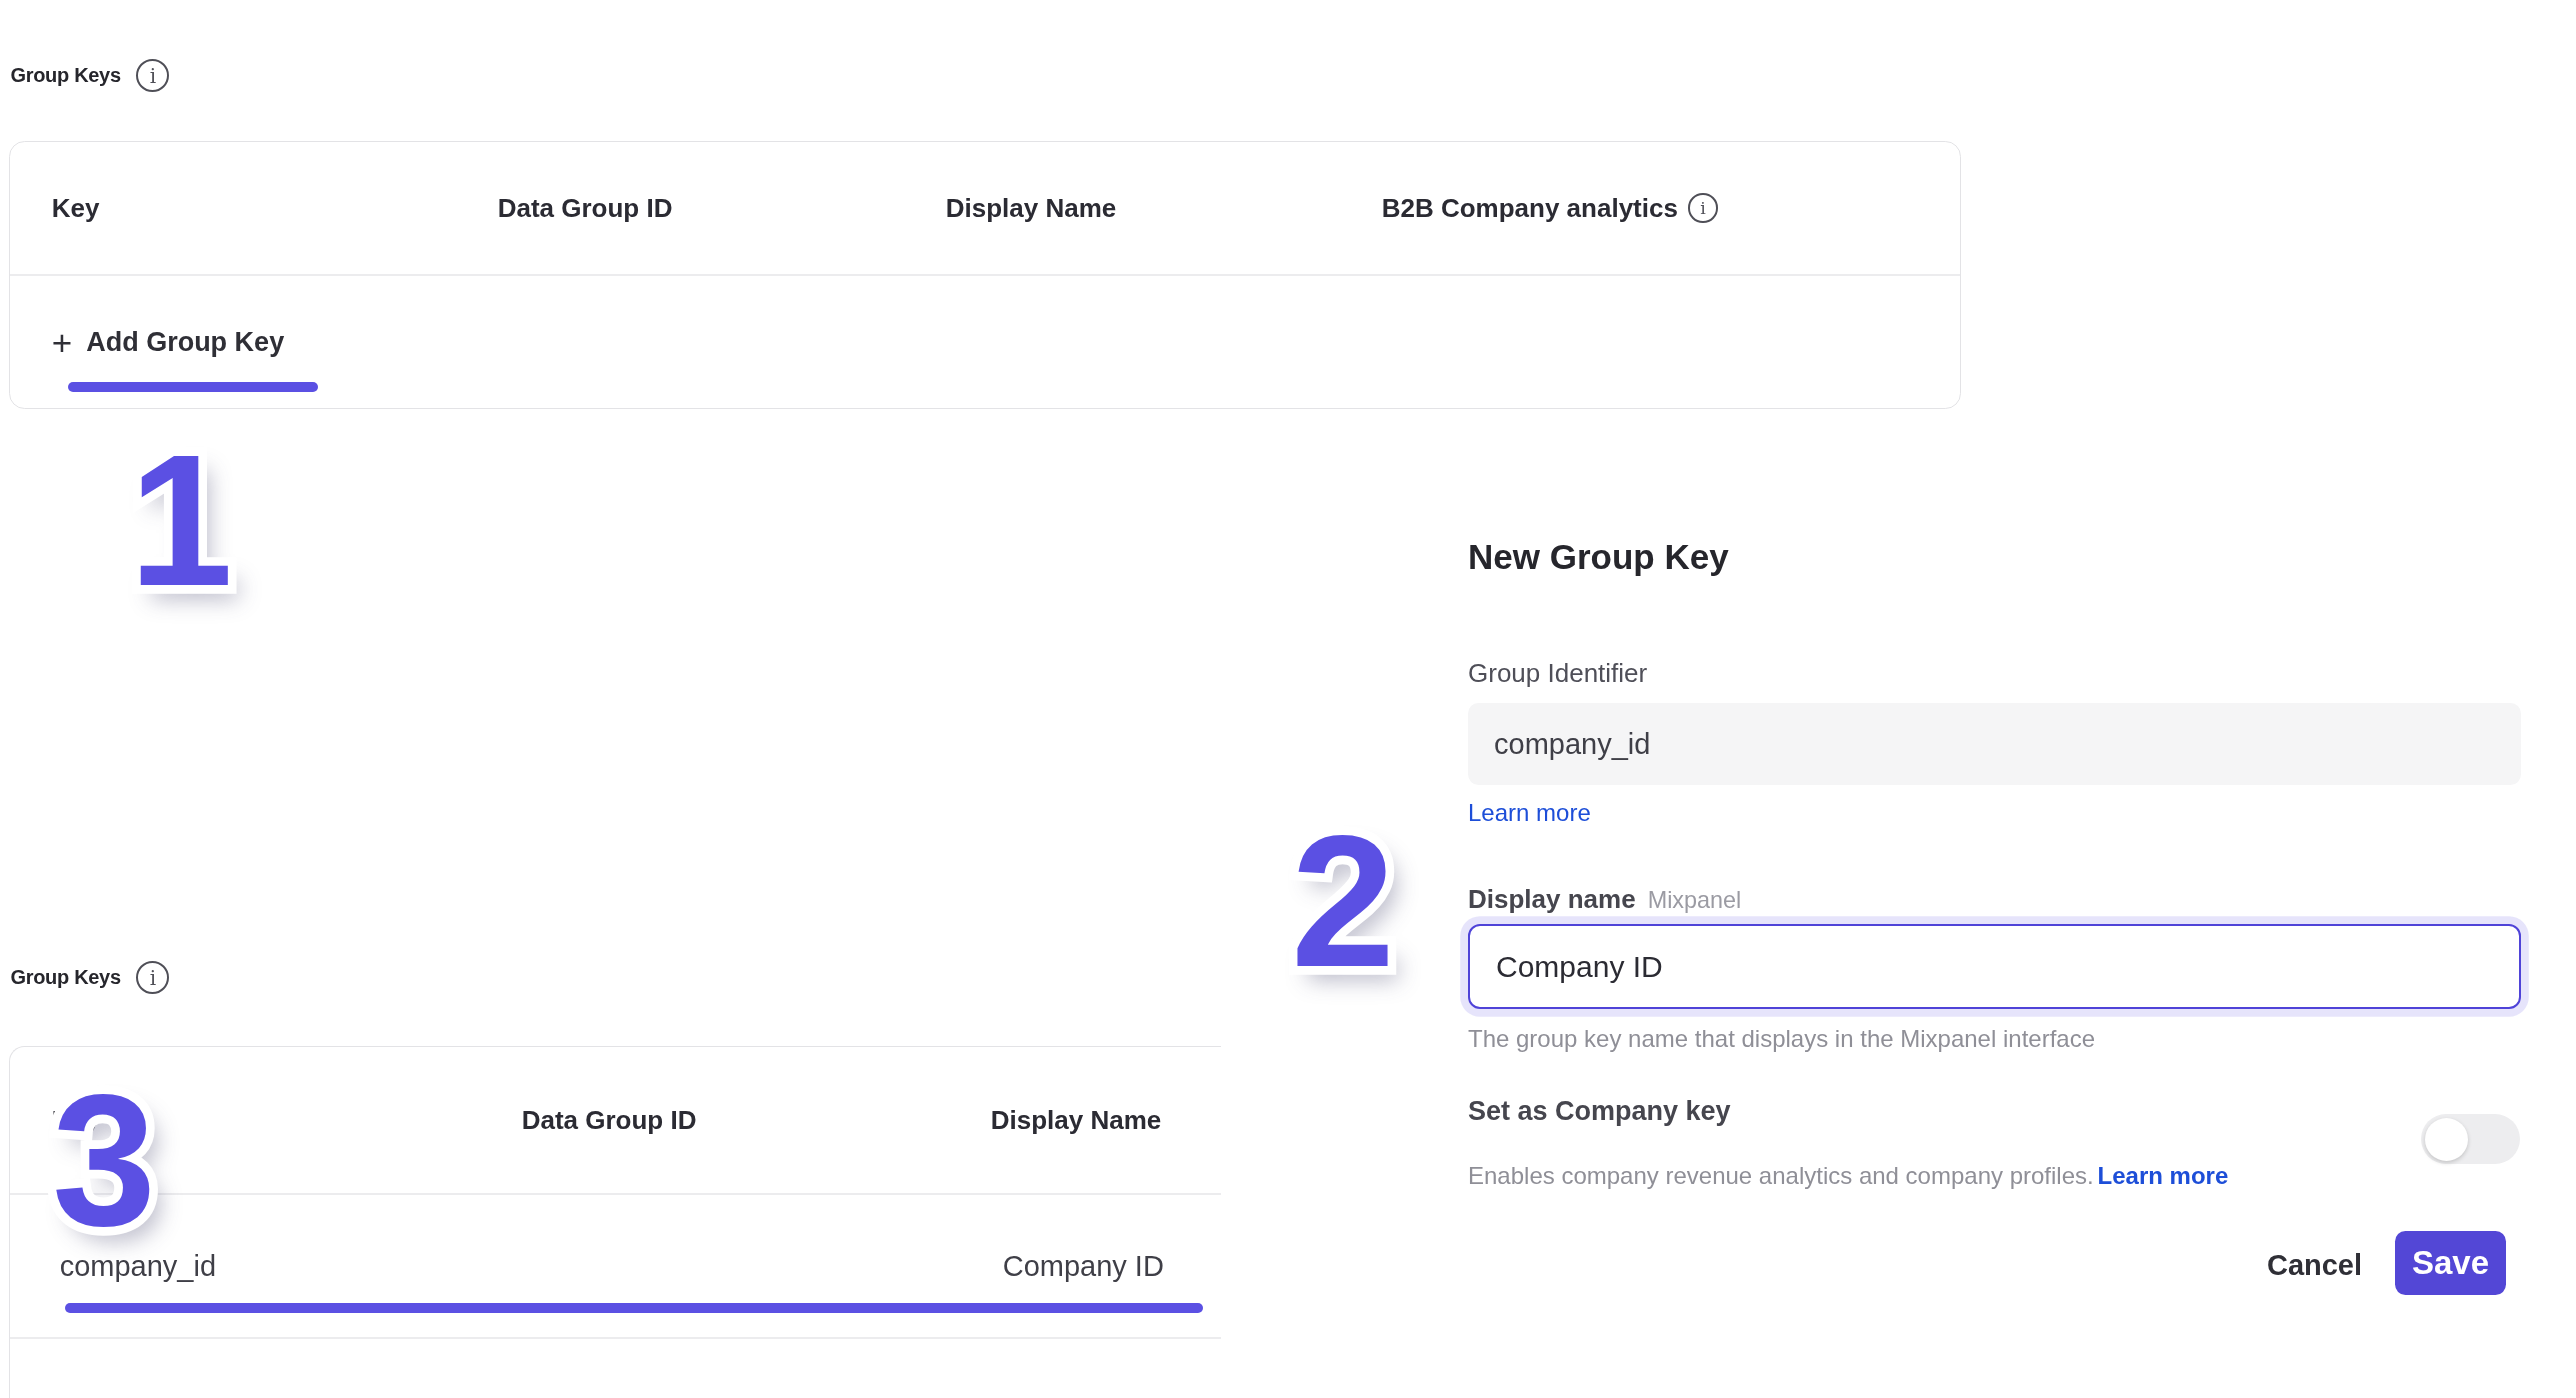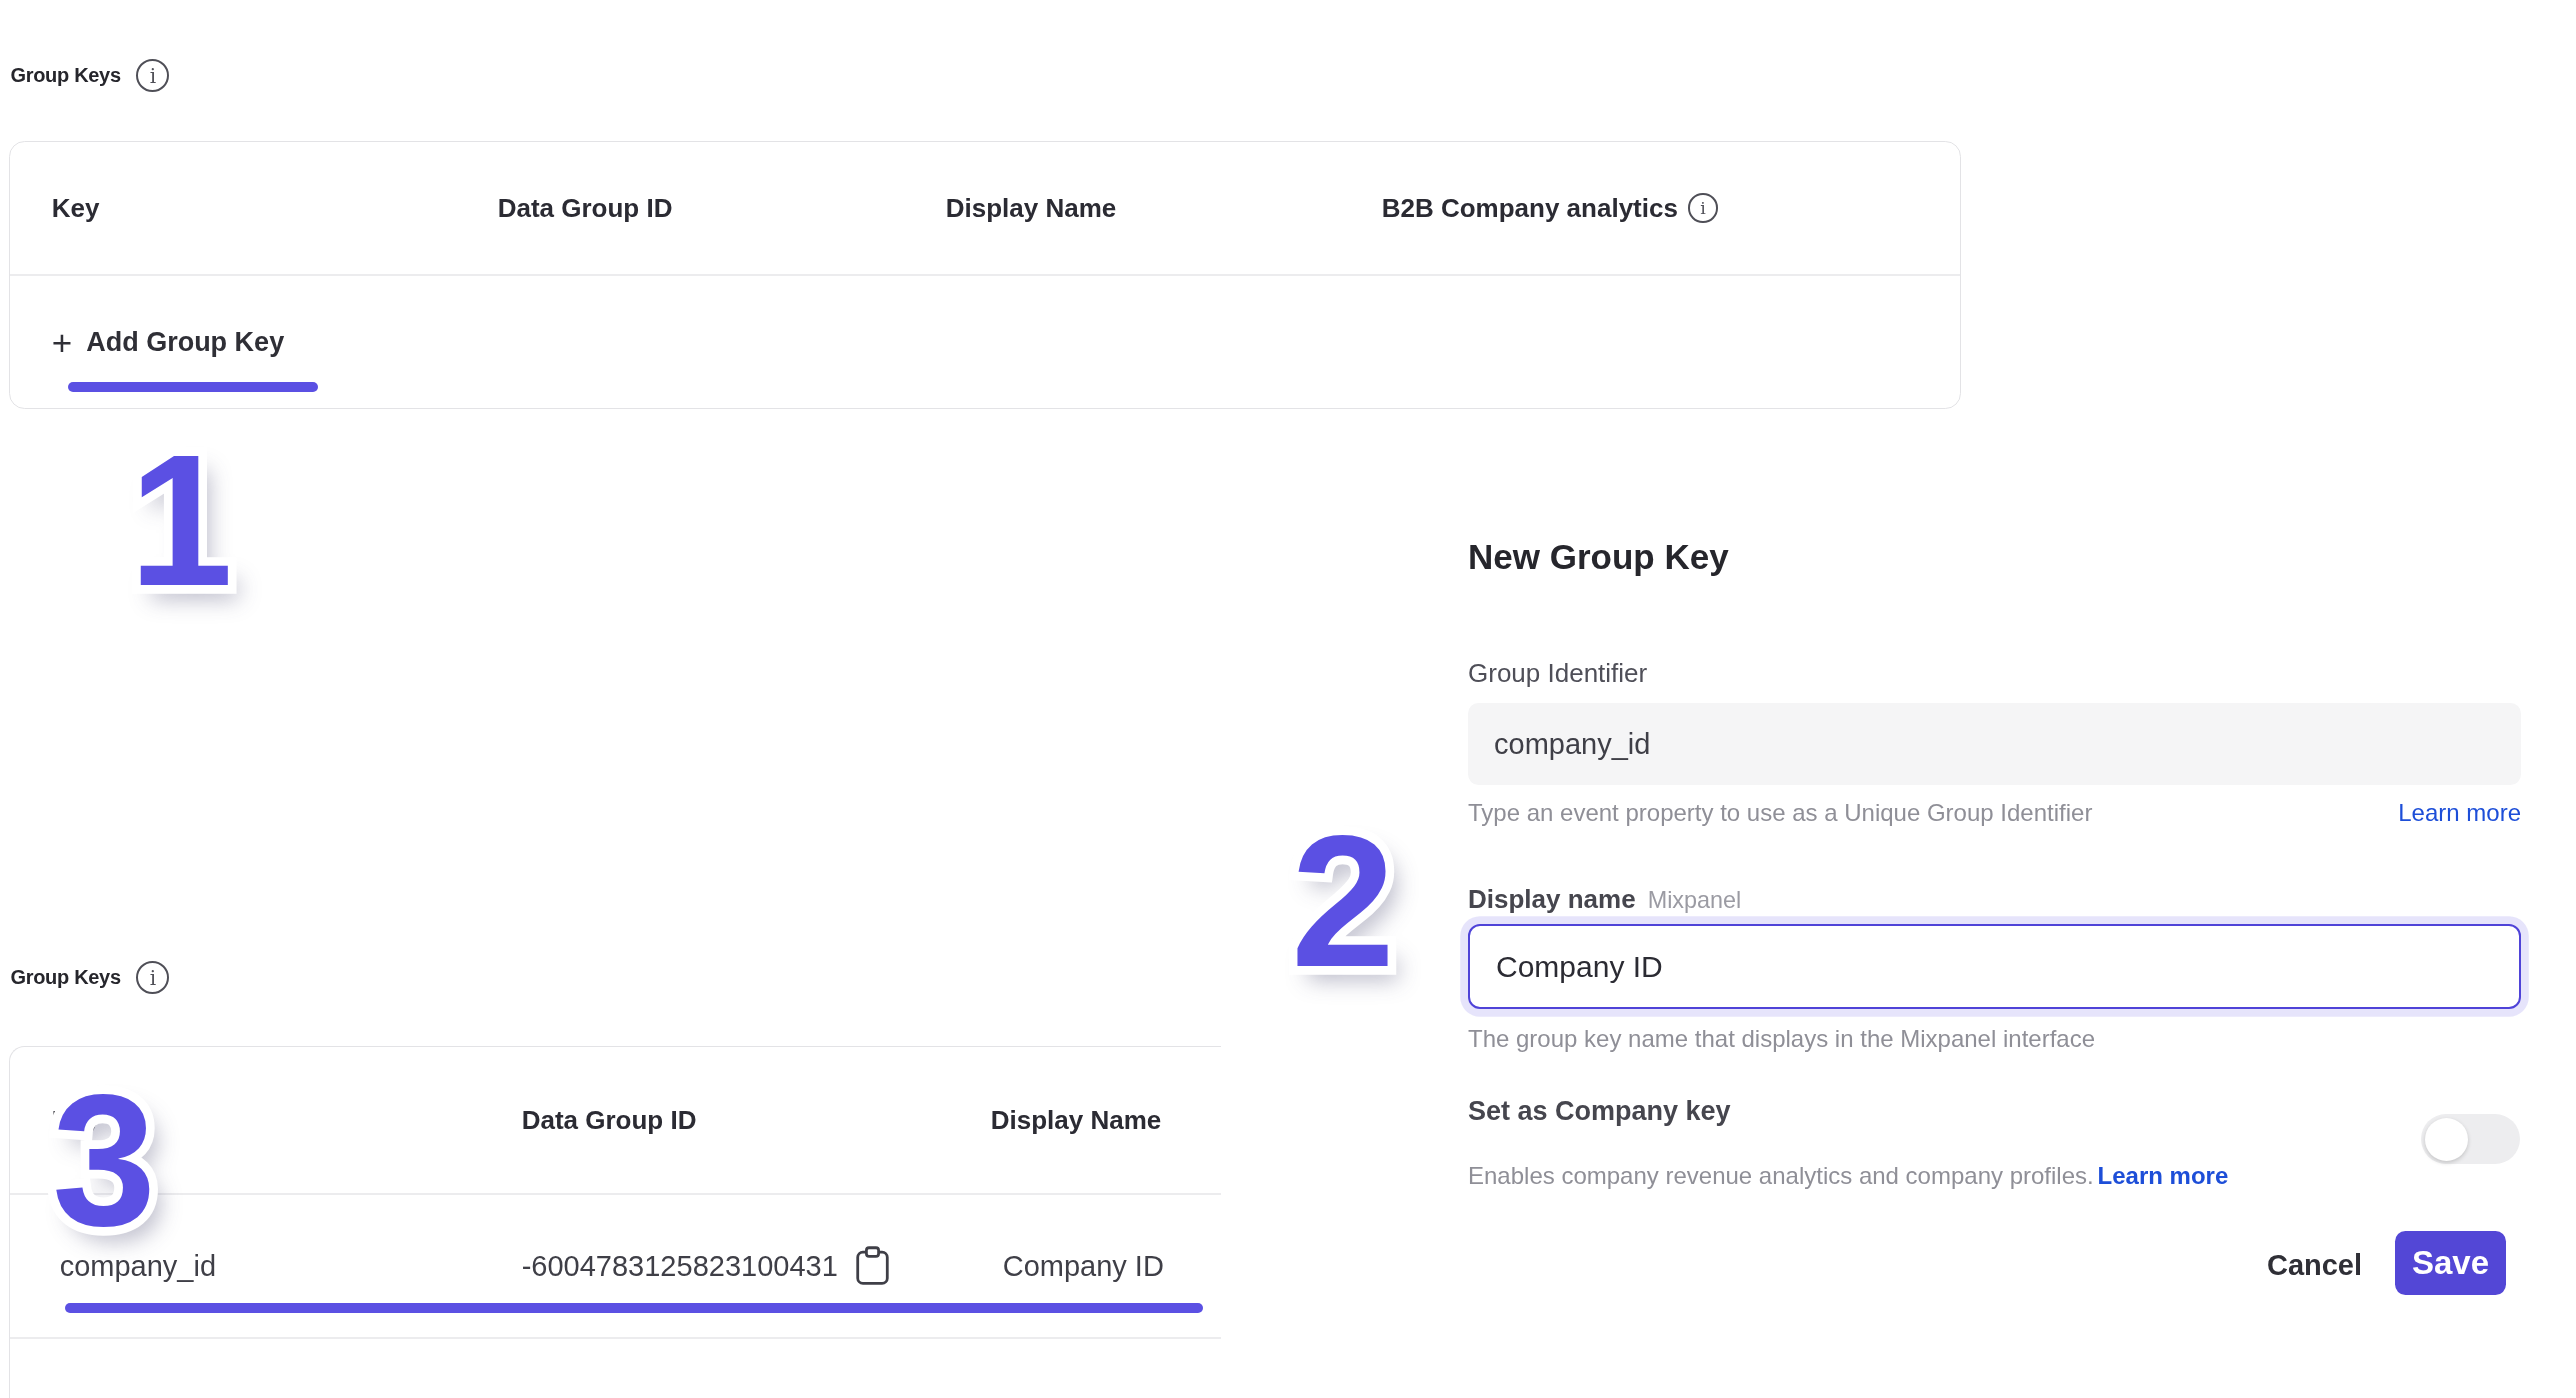--- a/index.html
+++ b/index.html
@@ -141,21 +141,20 @@
 
 <div class="anno-underline" style="left:68px; top:382px; width:250px;"></div>
 
 <div class="step-num" style="left:129px; top:427px;" data-digit="1">1</div>
 
 <div class="abs form-title" style="left:1468px; top:537px;">New Group Key</div>
 
 <div class="abs field-label" style="left:1468px; top:658px;">Group Identifier</div>
 <input class="abs text-input" style="left: 1468px; top: 703px;" value="company_id">
 <div class="abs" style="left:1468px; top:799px; width:1053px; display:flex; justify-content:space-between; align-items:baseline;">
-  <span class="helper">Type an event property to use as a Unique Group Identifier</span>
   <span class="helper link">Learn more</span>
 </div>
 
 <div class="abs" style="left:1468px; top:884px; display:flex; align-items:baseline;">
   <span class="field-label strong">Display name</span>
   <span class="optional-tag">Mixpanel</span>
 </div>
 <input class="abs text-input focused" style="left: 1468px; top: 924px;" value="Company ID">
 <div class="abs helper" style="left:1468px; top:1025px;">The group key name that displays in the Mixpanel interface</div>
 
@@ -186,29 +185,20 @@
     <span>Data Group ID</span>
   </div>
   <div class="th" style="left:981px; top:0; height:146px;">
     <span>Display Name</span>
   </div>
   <div class="divider" style="top:146px;"></div>
 
   <div class="td" style="left:50px; top:148px; height:142px;">
     <span>company_id</span>
   </div>
-  <div class="td" style="left:512px; top:148px; height:142px;">
-    <span>-6004783125823100431</span>
-    <span class="copy-icon-box">
-      <svg width="35" height="40" viewBox="0 0 40 46" fill="none">
-        <rect x="3" y="7" width="34" height="36" rx="6" stroke="#3f3f47" stroke-width="3.2"></rect>
-        <rect x="13" y="2" width="14" height="10" rx="3" fill="#ffffff" stroke="#3f3f47" stroke-width="3.2"></rect>
-      </svg>
-    </span>
-  </div>
   <div class="td" style="left:993px; top:148px; height:142px;">
     <span>Company ID</span>
   </div>
   <div class="divider" style="top:290px;"></div>
 </div>
 
 <div class="anno-underline" style="left:65px; top:1303px; width:1138px;"></div>
 
 <div class="step-num" style="left:52px; top:1067px;" data-digit="3">3</div>
 

